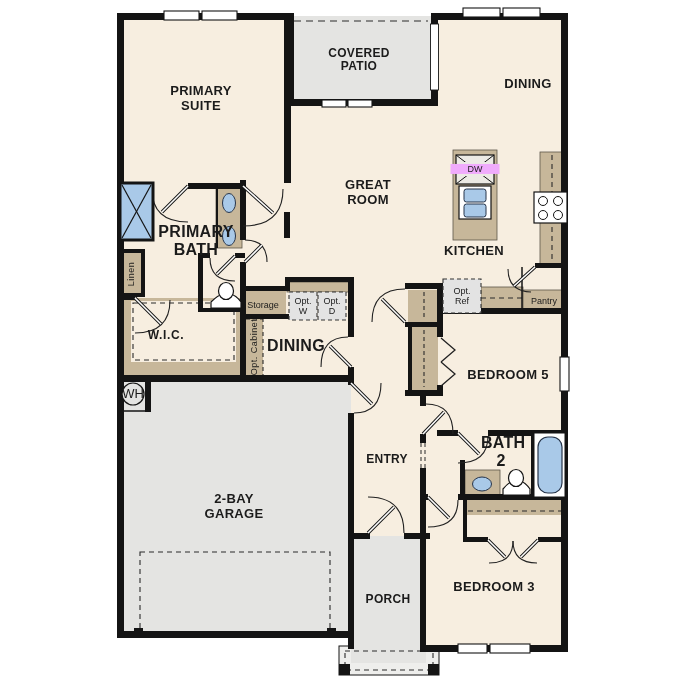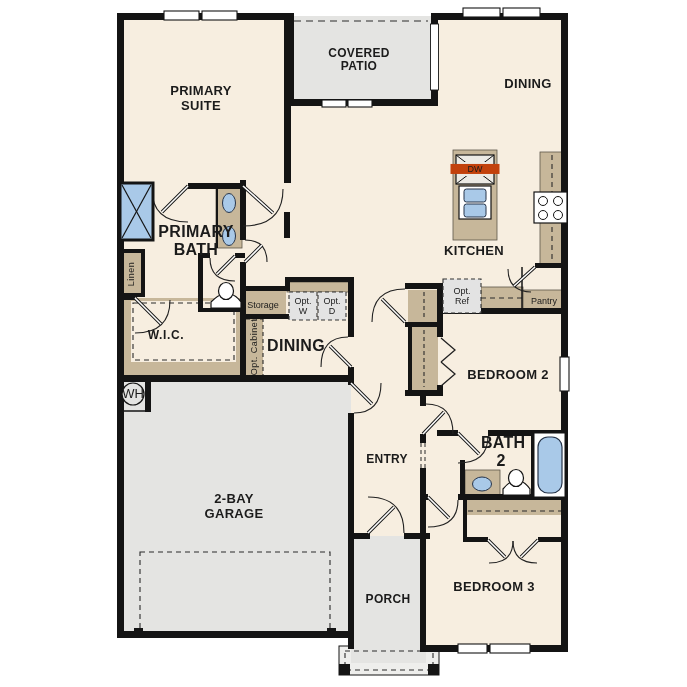--- a/index.html
+++ b/index.html
@@ -10,21 +10,21 @@
        font-weight:bold;line-height:1.12;letter-spacing:.3px;white-space:normal;}
   .f13{font-size:13px;}
   .f12{font-size:12px;}
   .f11{font-size:16px;}
   .f10{font-size:12px;letter-spacing:.6px;}
   .sm{font-size:9px;font-weight:normal;letter-spacing:0;}
   .xs{font-size:13px;font-weight:normal;letter-spacing:0;}
   .nw{white-space:nowrap;}
   .vlbl{position:absolute;transform:translate(-50%,-50%) rotate(180deg);writing-mode:vertical-rl;
         font-size:9px;color:#1b1b1b;letter-spacing:.5px;white-space:nowrap;}
-  .bgw{background:#c2410c;padding:0 17px;}
+  .bgw{background:#f0abfc;padding:0 17px;}
 </style>
 </head>
 <body>
 
 <div class="stage">
 <svg width="687" height="687" viewBox="0 0 687 687">
 
   <g>
     <rect x="120" y="16" width="445" height="362" fill="#f7eee0"></rect>
     <rect x="351" y="378" width="72" height="158" fill="#f7eee0"></rect>
@@ -276,28 +276,29 @@
     <g>
       <rect x="534" y="433" width="31" height="64" fill="#fff" stroke="#141414" stroke-width="1"></rect>
       <rect x="538" y="437" width="24" height="56" rx="10" fill="#a9c9e8" stroke="#26344a" stroke-width="1.2"></rect>
     </g>
   </g>
 </svg>
 
   <div class="lbl f12" style="left:359px;top:60px;width:78px">COVERED PATIO</div>
   <div class="lbl f13" style="left:201px;top:99px;width:84px">PRIMARY SUITE</div>
   <div class="lbl f13 nw" style="left:528px;top:84px">DINING</div>
+  <div class="lbl f13" style="left:368px;top:193px;width:70px">GREAT ROOM</div>
   <div class="lbl f13 nw" style="left:474px;top:251px">KITCHEN</div>
   <div class="lbl f11" style="left:196px;top:241px;width:82px">PRIMARY BATH</div>
   <div class="lbl f10 nw" style="left:166px;top:336px">W.I.C.</div>
   <div class="lbl f11 nw" style="left:296px;top:346px">DINING</div>
   <div class="lbl f12 nw" style="left:387px;top:460px">ENTRY</div>
   <div class="lbl f13" style="left:234px;top:507px;width:82px">2-BAY GARAGE</div>
   <div class="lbl f12 nw" style="left:388px;top:600px">PORCH</div>
-  <div class="lbl f13 nw" style="left:508px;top:375px">BEDROOM 2</div>
+  <div class="lbl f13 nw" style="left:508px;top:375px">BEDROOM 5</div>
   <div class="lbl f11" style="left:501px;top:452px;width:40px">BATH 2</div>
   <div class="lbl f13 nw" style="left:494px;top:587px">BEDROOM 3</div>
 
   <div class="vlbl" style="left:131px;top:274px">Linen</div>
   <div class="lbl sm nw" style="left:263px;top:305px">Storage</div>
   <div class="vlbl" style="left:254px;top:347px">Opt. Cabinet</div>
   <div class="lbl sm" style="left:303px;top:306px;width:24px">Opt. W</div>
   <div class="lbl sm" style="left:332px;top:306px;width:24px">Opt. D</div>
   <div class="lbl sm" style="left:462px;top:296px;width:26px">Opt. Ref</div>
   <div class="lbl sm nw" style="left:544px;top:301px">Pantry</div>

